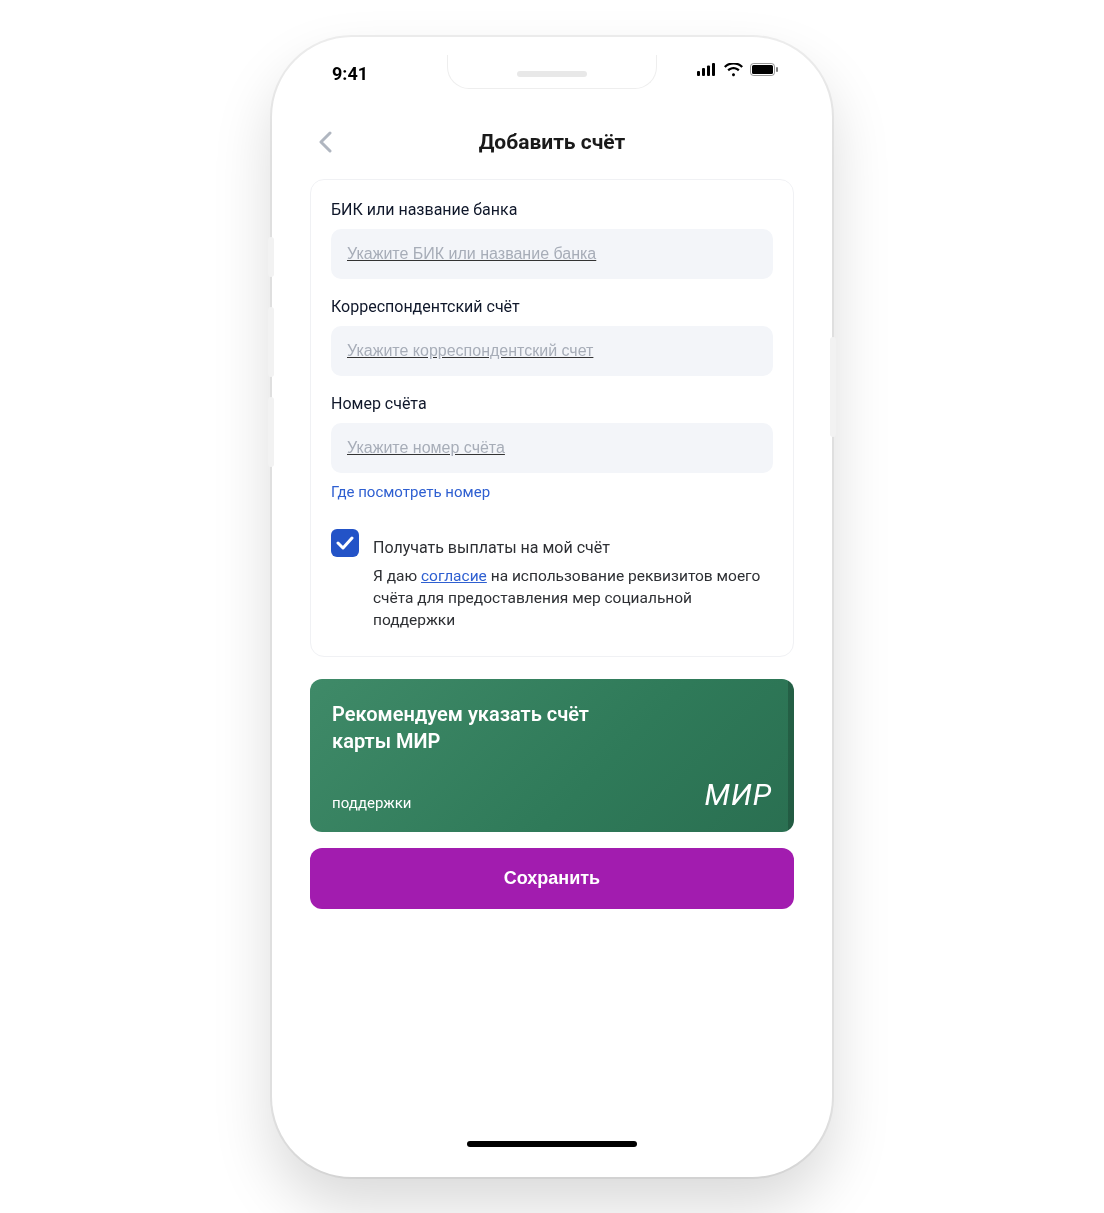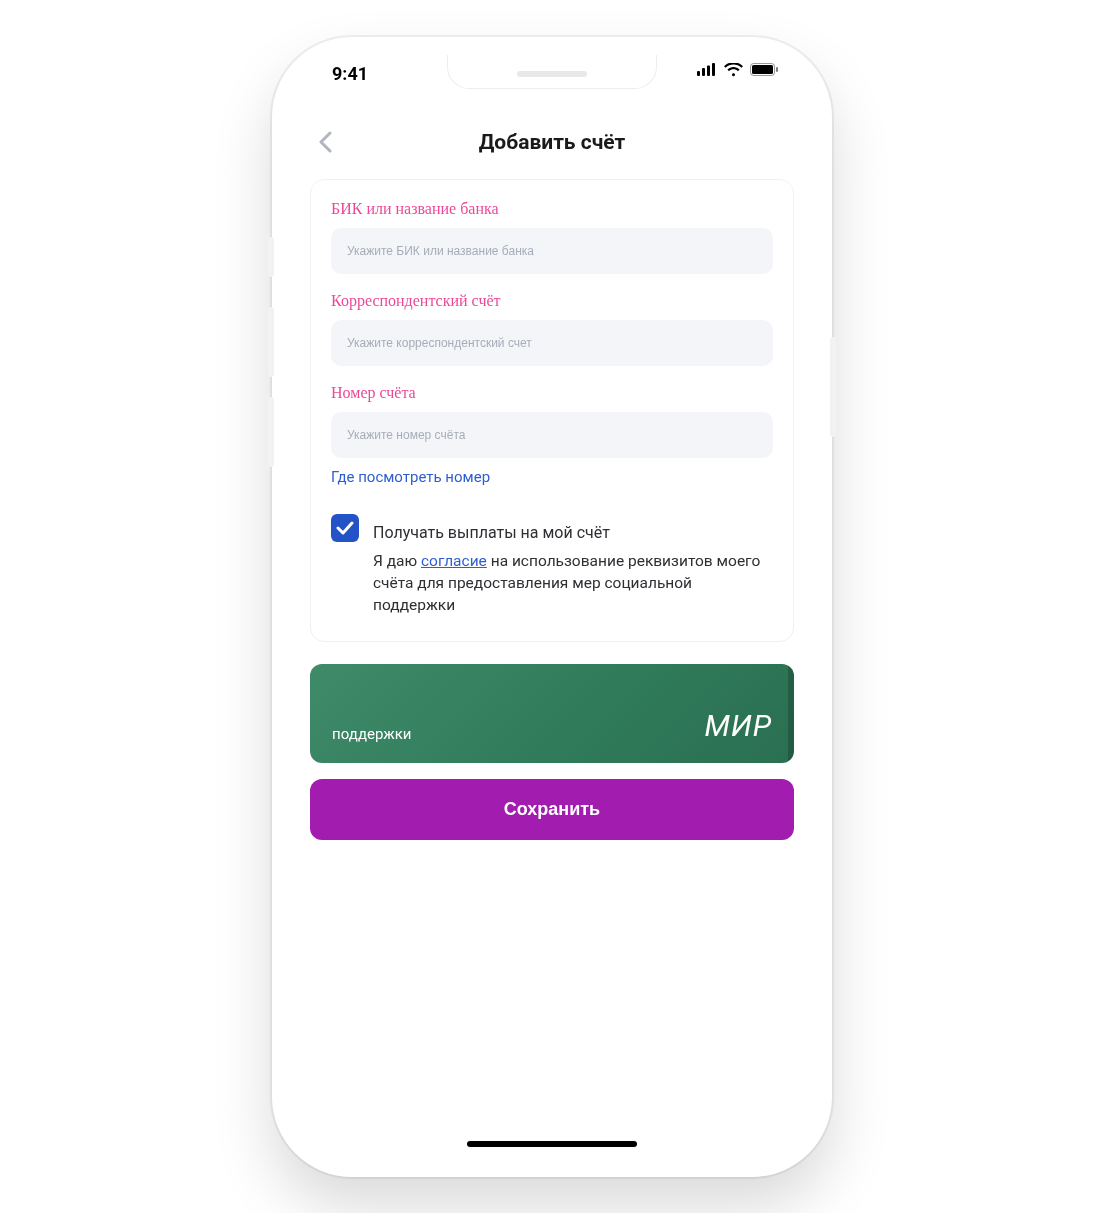--- a/index.html
+++ b/index.html
@@ -110,34 +110,34 @@
   .form-card {
     background: #ffffff;
     border: 1px solid #f0f1f4;
     border-radius: 14px;
     padding: 20px 20px 24px 20px;
   }
   .field { margin-bottom: 18px; }
   .field:last-of-type { margin-bottom: 0; }
   .field-label {
     font-size: 16px;
-    color: #ec4899;
+    color: #0f172a;
     margin-bottom: 10px;
     display:block;
-    font-family:Liberation Serif, serif;
   }
   .field-input {
     width: 100%;
     background: #f3f5f9;
     border: none;
     border-radius: 10px;
     padding: 16px 16px;
-    font-size: 12px;
+    font-size: 16px;
     color: #333;
     outline:none;
+    text-decoration:underline;
   }
   .field-input::placeholder { color: #a7adb8; }
   .help-link {
     display:inline-block;
     margin-top: 10px;
     font-size: 15px;
     color: #2e5fd1;
     text-decoration: none;
     text-align: right;
   }
@@ -302,20 +302,21 @@
           </div>
           <div class="checkbox-label">Получать выплаты на мой счёт</div>
         </div>
 
         <div class="consent-text">
           <span>Я даю </span><a href="#" class="link">согласие</a><span> на использование реквизитов моего счёта для предоставления мер социальной поддержки</span>
         </div>
       </div>
 
       <div class="promo-card">
+        <div class="promo-title">Рекомендуем указать счёт карты МИР</div>
         <div class="promo-bottom">
           <span class="promo-more">поддержки</span>
           <span class="mir-logo">МИР</span>
         </div>
       </div>
 
       <button class="save-button">Сохранить</button>
     </div>
 
     <div class="home-indicator"></div>

